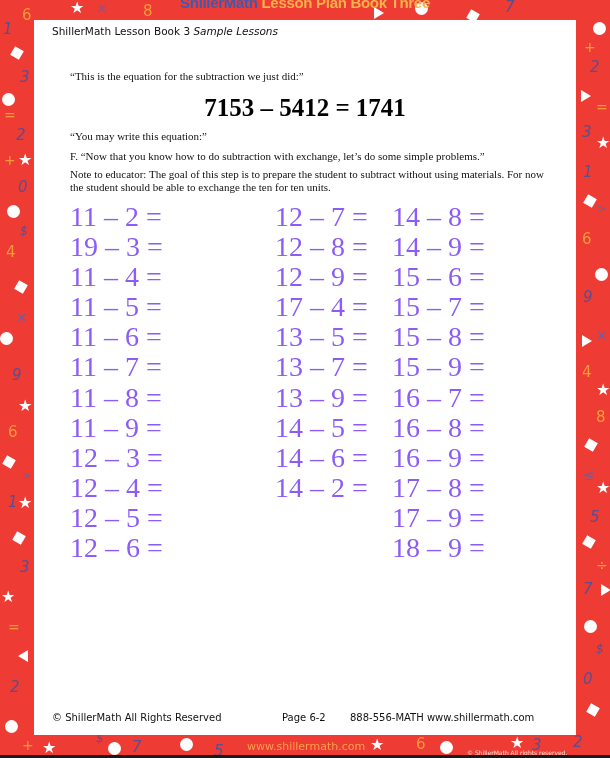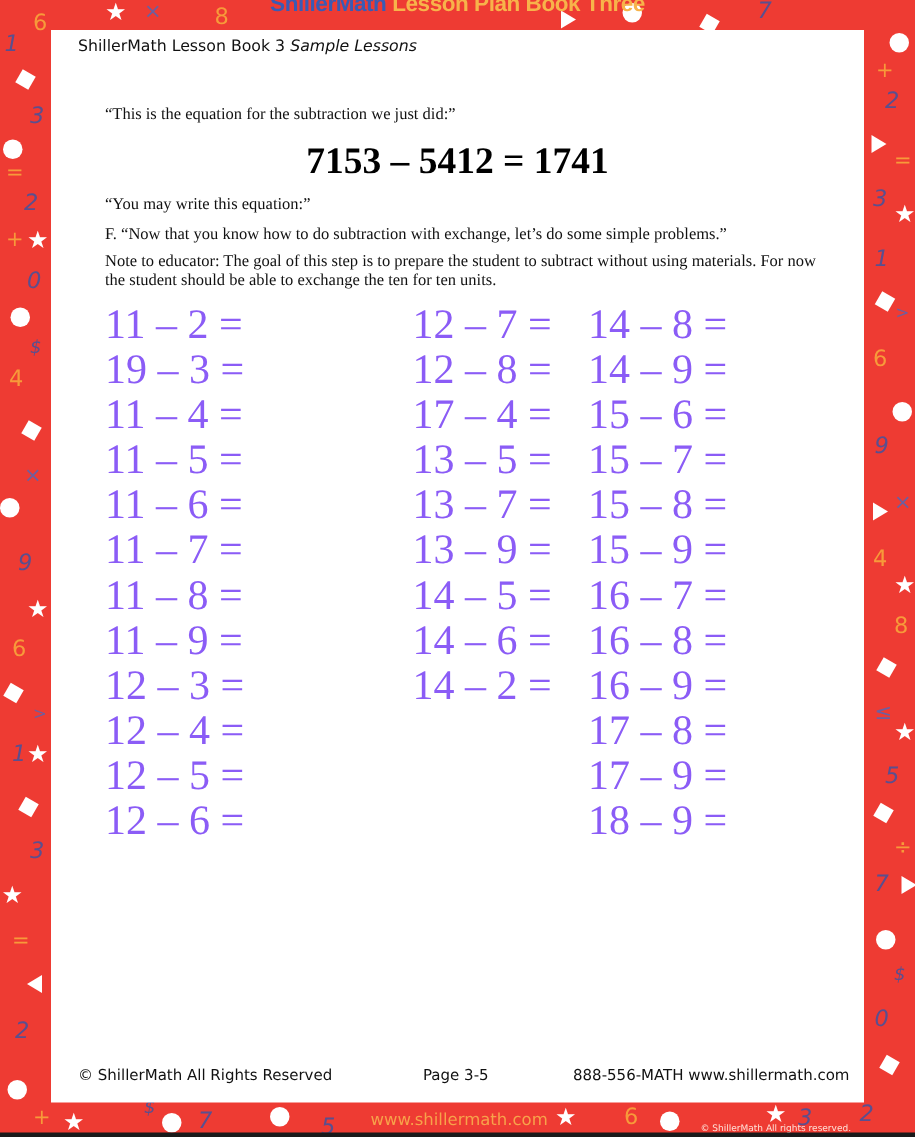--- a/index.html
+++ b/index.html
@@ -273,20 +273,21 @@
       <div class="prob">11 – 8 =</div>
       <div class="prob">11 – 9 =</div>
       <div class="prob">12 – 3 =</div>
       <div class="prob">12 – 4 =</div>
       <div class="prob">12 – 5 =</div>
       <div class="prob">12 – 6 =</div>
     </div>
     <div class="col" style="left:161px;margin-left:44px;">
       <div class="prob">12 – 7 =</div>
       <div class="prob">12 – 8 =</div>
+      <div class="prob">12 – 9 =</div>
       <div class="prob">17 – 4 =</div>
       <div class="prob">13 – 5 =</div>
       <div class="prob">13 – 7 =</div>
       <div class="prob">13 – 9 =</div>
       <div class="prob">14 – 5 =</div>
       <div class="prob">14 – 6 =</div>
       <div class="prob">14 – 2 =</div>
     </div>
     <div class="col" style="left:322px;">
       <div class="prob">14 – 8 =</div>
@@ -298,19 +299,19 @@
       <div class="prob">16 – 7 =</div>
       <div class="prob">16 – 8 =</div>
       <div class="prob">16 – 9 =</div>
       <div class="prob">17 – 8 =</div>
       <div class="prob">17 – 9 =</div>
       <div class="prob">18 – 9 =</div>
     </div>
   </div>
 
   <div class="footer" style="left:18px;">© ShillerMath All Rights Reserved</div>
-  <div class="footer" style="left:248px;">Page 3-5</div>
-  <div class="footer" style="left:348px;">888-556-MATH www.shillermath.com</div>
+  <div class="footer" style="left:248px;">Page 6-2</div>
+  <div class="footer" style="left:316px;">888-556-MATH www.shillermath.com</div>
 </div>
 
 <div class="bottom-url">www.shillermath.com</div>
 <div class="bottom-copy">© ShillerMath  All rights reserved.</div>
 <div class="bottom-edge"></div>
 
 </body></html>

